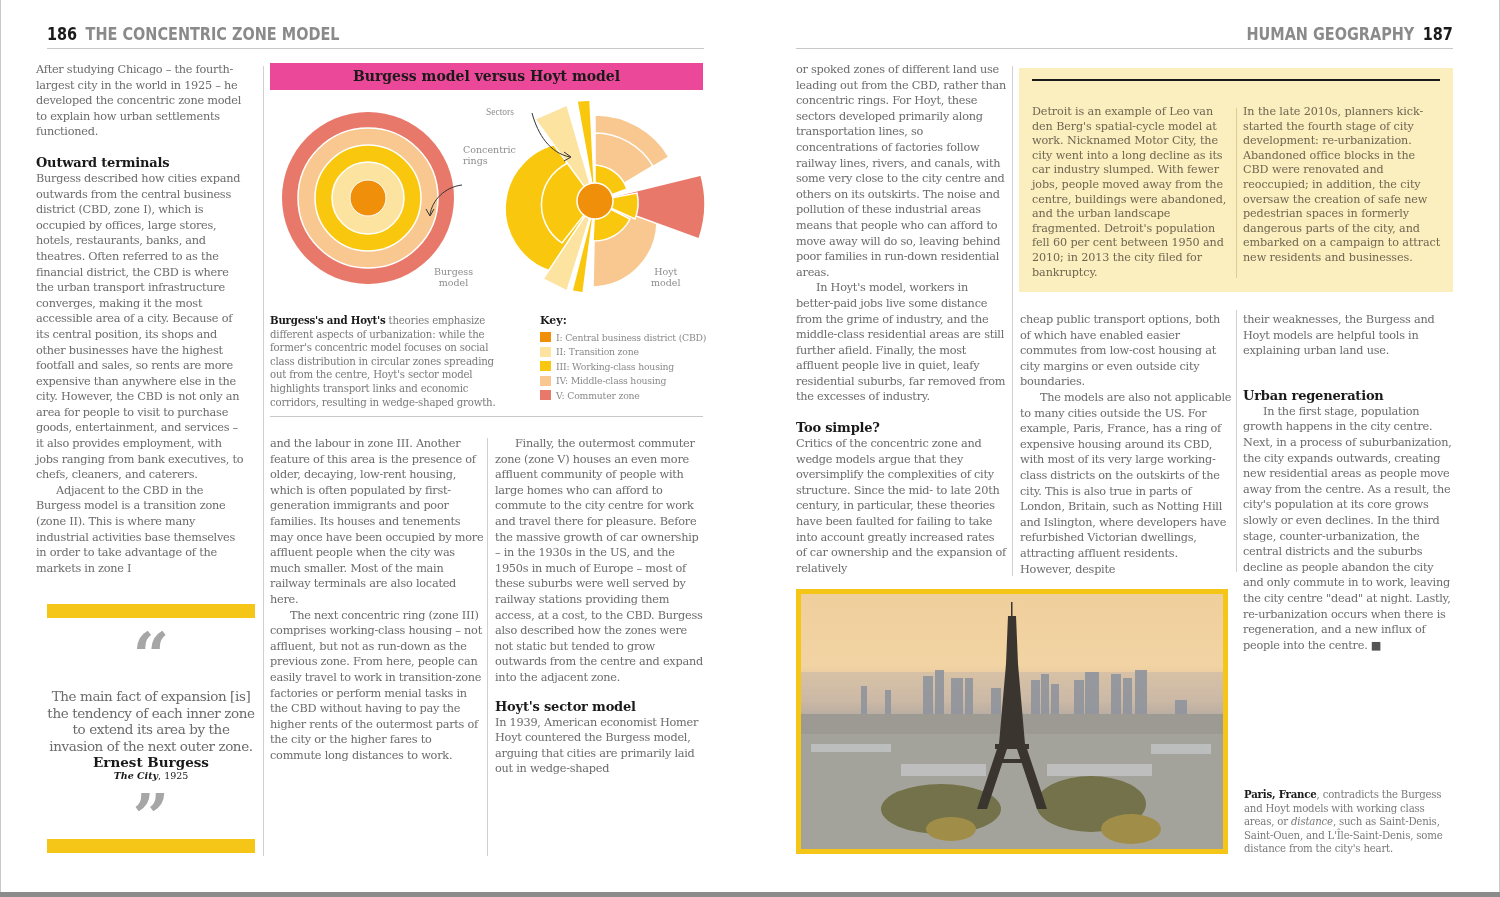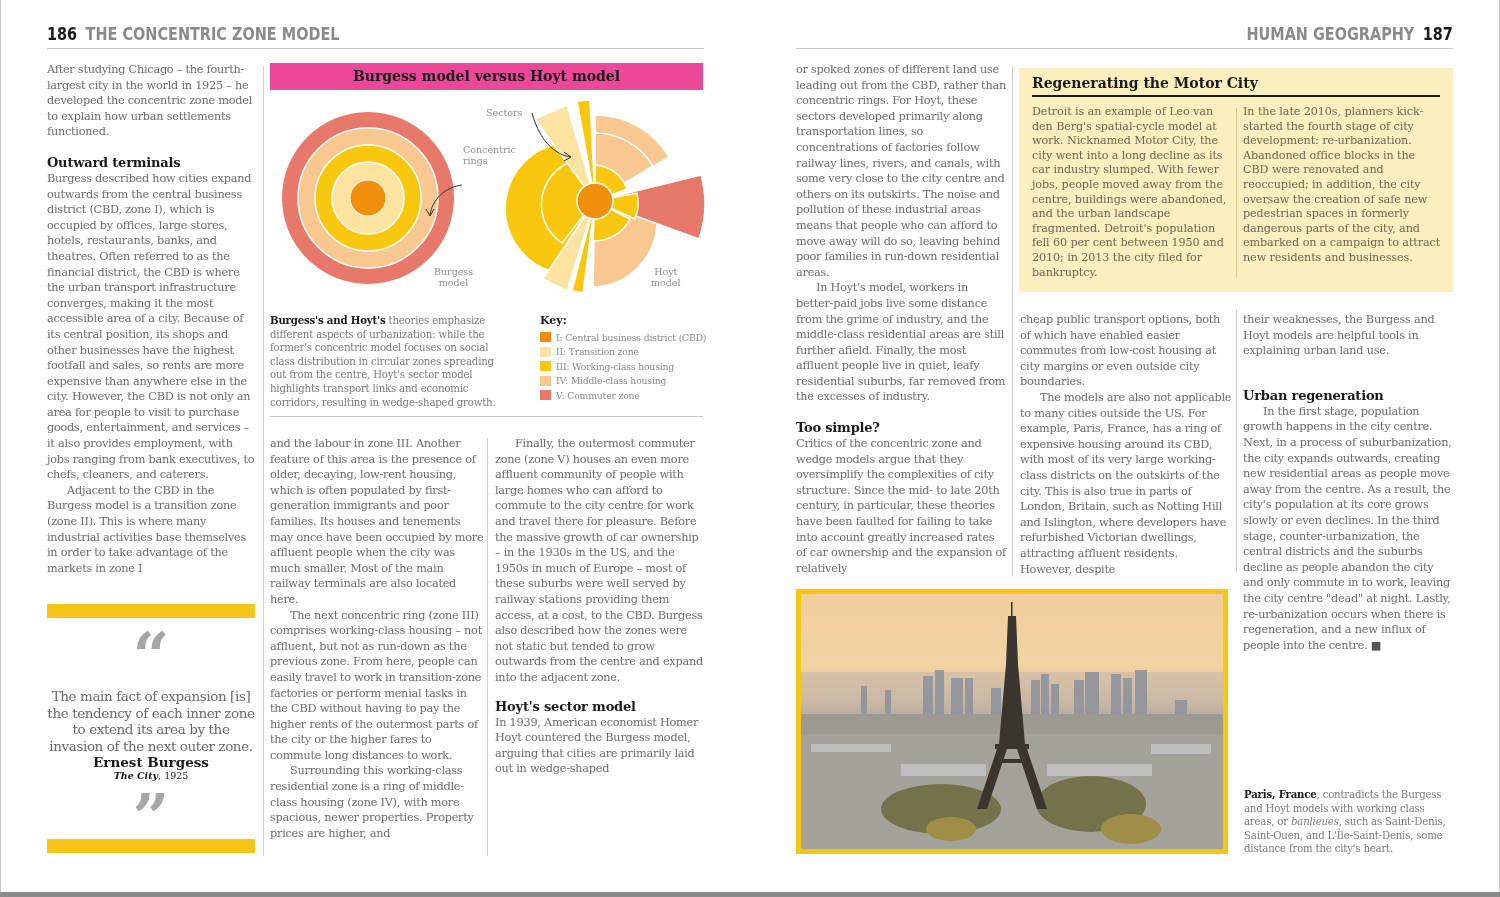--- a/index.html
+++ b/index.html
@@ -42,21 +42,21 @@
 
 <div class="left-border"></div>
 <div class="right-border"></div>
 
 <div class="abs page-head" style="left:47px; top:24px; transform-origin:left center; white-space:nowrap;">
   <span class="pnum">186</span>
   <span class="ptitle" style="margin-left:4px;">THE CONCENTRIC ZONE MODEL</span>
 </div>
 <div class="rule-top" style="left:47px; top:48px; width:657px;"></div>
 
-<div class="abs body-text" style="left:47px; top:62px; width:210px;">
+<div class="abs body-text" style="left:36px; top:62px; width:210px;">
   <p>After studying Chicago – the fourth-largest city in the world in 1925 – he developed the concentric zone model to explain how urban settlements functioned.</p>
   <div class="heading" style="margin-top:15px;">Outward terminals</div>
   <p>Burgess described how cities expand outwards from the central business district (CBD, zone I), which is occupied by offices, large stores, hotels, restaurants, banks, and theatres. Often referred to as the financial district, the CBD is where the urban transport infrastructure converges, making it the most accessible area of a city. Because of its central position, its shops and other businesses have the highest footfall and sales, so rents are more expensive than anywhere else in the city. However, the CBD is not only an area for people to visit to purchase goods, entertainment, and services – it also provides employment, with jobs ranging from bank executives, to chefs, cleaners, and caterers.</p>
   <p class="indent">Adjacent to the CBD in the Burgess model is a transition zone (zone II). This is where many industrial activities base themselves in order to take advantage of the markets in zone I</p>
 </div>
 
 <div class="yellow-bar" style="left:47px; top:604px; width:208px; height:14px;"></div>
 <div class="abs" style="left:45px; top:628px; width:212px;">
   <div class="quote-mark">“</div>
   <div class="quote-text" style="margin-top:4px;">The main fact of expansion [is] the tendency of each inner zone to extend its area by the invasion of the next outer zone.</div>
@@ -108,21 +108,21 @@
   </g>
 
   <path d="M262,18 C268,40 280,58 300,62" fill="none" stroke="#333" stroke-width="1"></path>
   <path d="M294,57 L301,62 L294,66" fill="none" stroke="#333" stroke-width="1"></path>
 </svg>
 
 <div class="abs annot" style="left:463px; top:144px;">
   <div>Concentric</div>
   <div>rings</div>
 </div>
-<div class="abs annot" style="left:486px; top:107px;">Sectors</div>
+<div class="abs annot" style="left:486px; top:107px;font-family:Liberation Serif, serif;">Sectors</div>
 <div class="abs annot" style="left:434px; top:266px; text-align:center;">
   <div>Burgess</div>
   <div>model</div>
 </div>
 <div class="abs annot" style="left:651px; top:266px; text-align:center;">
   <div>Hoyt</div>
   <div>model</div>
 </div>
 
 <div class="abs caption-text" style="left:270px; top:314px; width:238px;">
@@ -151,21 +151,20 @@
         <span class="swatch" style="background:#e8786a"></span>
         <span>V: Commuter zone</span>
       </div>
   </div>
 </div>
 <div class="rule-top" style="left:270px; top:416px; width:433px;"></div>
 
 <div class="abs body-text" style="left:270px; top:436px; width:215px;">
   <p>and the labour in zone III. Another feature of this area is the presence of older, decaying, low-rent housing, which is often populated by first-generation immigrants and poor families. Its houses and tenements may once have been occupied by more affluent people when the city was much smaller. Most of the main railway terminals are also located here.</p>
   <p class="indent">The next concentric ring (zone III) comprises working-class housing – not affluent, but not as run-down as the previous zone. From here, people can easily travel to work in transition-zone factories or perform menial tasks in the CBD without having to pay the higher rents of the outermost parts of the city or the higher fares to commute long distances to work.</p>
-  <p class="indent">Surrounding this working-class residential zone is a ring of middle-class housing (zone IV), with more spacious, newer properties. Property prices are higher, and</p>
 </div>
 <div class="vrule" style="left:487px; top:438px; height:418px;"></div>
 
 <div class="abs body-text" style="left:495px; top:436px; width:212px;">
   <p class="indent">Finally, the outermost commuter zone (zone V) houses an even more affluent community of people with large homes who can afford to commute to the city centre for work and travel there for pleasure. Before the massive growth of car ownership – in the 1930s in the US, and the 1950s in much of Europe – most of these suburbs were well served by railway stations providing them access, at a cost, to the CBD. Burgess also described how the zones were not static but tended to grow outwards from the centre and expand into the adjacent zone.</p>
   <div class="heading" style="margin-top:13px;">Hoyt's sector model</div>
   <p>In 1939, American economist Homer Hoyt countered the Burgess model, arguing that cities are primarily laid out in wedge-shaped</p>
 </div>
 
 <div class="rule-top" style="left:796px; top:48px; width:657px;"></div>
@@ -177,21 +176,20 @@
 <div class="abs body-text" style="left:796px; top:62px; width:212px;">
   <p>or spoked zones of different land use leading out from the CBD, rather than concentric rings. For Hoyt, these sectors developed primarily along transportation lines, so concentrations of factories follow railway lines, rivers, and canals, with some very close to the city centre and others on its outskirts. The noise and pollution of these industrial areas means that people who can afford to move away will do so, leaving behind poor families in run-down residential areas.</p>
   <p class="indent">In Hoyt's model, workers in better-paid jobs live some distance from the grime of industry, and the middle-class residential areas are still further afield. Finally, the most affluent people live in quiet, leafy residential suburbs, far removed from the excesses of industry.</p>
   <div class="heading" style="margin-top:15px;">Too simple?</div>
   <p>Critics of the concentric zone and wedge models argue that they oversimplify the complexities of city structure. Since the mid- to late 20th century, in particular, these theories have been faulted for failing to take into account greatly increased rates of car ownership and the expansion of relatively</p>
 </div>
 <div class="vrule" style="left:1012px; top:66px; height:510px;"></div>
 
 <div class="box">
   <div style="position:absolute; left:13px; top:7px; right:13px;">
-    <div class="box-title">Regenerating the Motor City</div>
     <div class="box-rule" style="margin-top:4px;"></div>
   </div>
   <div class="box-col" style="position:absolute; left:13px; top:37px; width:200px;">Detroit is an example of Leo van den Berg's spatial-cycle model at work. Nicknamed Motor City, the city went into a long decline as its car industry slumped. With fewer jobs, people moved away from the centre, buildings were abandoned, and the urban landscape fragmented. Detroit's population fell 60 per cent between 1950 and 2010; in 2013 the city filed for bankruptcy.</div>
   <div class="vrule" style="left:217px; top:40px; height:170px; background:#d9cb9a;"></div>
   <div class="box-col" style="position:absolute; left:224px; top:37px; width:200px;">In the late 2010s, planners kick-started the fourth stage of city development: re-urbanization. Abandoned office blocks in the CBD were renovated and reoccupied; in addition, the city oversaw the creation of safe new pedestrian spaces in formerly dangerous parts of the city, and embarked on a campaign to attract new residents and businesses.</div>
 </div>
 
 <div class="abs body-text" style="left:1020px; top:312px; width:212px;">
   <p>cheap public transport options, both of which have enabled easier commutes from low-cost housing at city margins or even outside city boundaries.</p>
   <p class="indent">The models are also not applicable to many cities outside the US. For example, Paris, France, has a ring of expensive housing around its CBD, with most of its very large working-class districts on the outskirts of the city. This is also true in parts of London, Britain, such as Notting Hill and Islington, where developers have refurbished Victorian dwellings, attracting affluent residents. However, despite</p>
@@ -252,16 +250,16 @@
         <rect x="194" y="150" width="34" height="5"></rect>
         <polygon points="196,155 206,155 186,215 176,215"></polygon>
         <polygon points="216,155 226,155 246,215 236,215"></polygon>
         <rect x="198" y="165" width="26" height="4"></rect>
       </g>
     </svg>
   </div>
 </div>
 
 <div class="abs caption-text" style="left:1244px; top:788px; width:212px;">
-  <b>Paris, France</b><span>, contradicts the Burgess and Hoyt models with working class areas, or </span><i>banlieues</i><span>, such as Saint-Denis, Saint-Ouen, and L'Île-Saint-Denis, some distance from the city's heart.</span>
+  <b>Paris, France</b><span>, contradicts the Burgess and Hoyt models with working class areas, or </span><i>distance</i><span>, such as Saint-Denis, Saint-Ouen, and L'Île-Saint-Denis, some distance from the city's heart.</span>
 </div>
 
 <div class="bottom-border"></div>
 
 </body></html>

